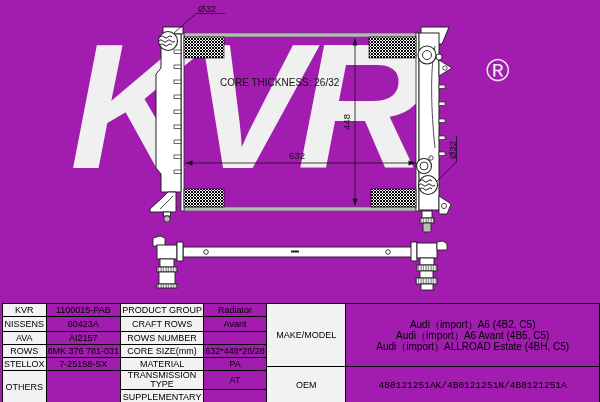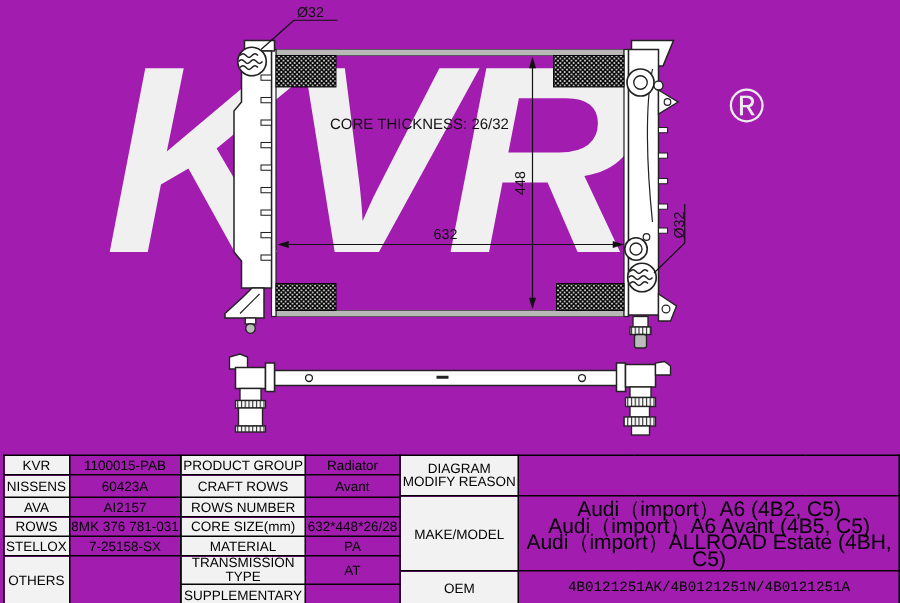--- a/index.html
+++ b/index.html
@@ -11,21 +11,21 @@
           font-family:"Liberation Sans",sans-serif;user-select:none;}
   svg.draw{position:absolute;left:0;top:0;}
   svg.draw text{font-family:"Liberation Sans",sans-serif;fill:#111;}
   .spec{position:absolute;left:2px;top:303px;display:flex;}
   table.t{border-collapse:collapse;table-layout:fixed;font-size:9px;color:#000;}
   table.t + table.t{margin-left:-1px;}
   .t td{border:1px solid #000;text-align:center;vertical-align:middle;padding:0 1px;
         overflow:hidden;white-space:nowrap;}
   .t td.lab{background:#f2f2f2;}
   .t td.wrap{white-space:normal;line-height:9px;}
-  .t td.mm{white-space:normal;font-size:14px;line-height:11px;}
+  .t td.mm{white-space:normal;font-size:10px;line-height:11px;}
   .t td.oemv{font-size:9.5px;font-family:Liberation Mono, monospace;}
 </style>
 </head>
 <body>
 
 <div class="page">
 
   <div class="watermark">KVR</div>
   <div class="wm-reg">®</div>
 
@@ -216,24 +216,20 @@
       </table>
 
     <table class="t">
       <colgroup>
           <col style="width:80px">
           <col style="width:78px">
           <col style="width:115px">
           <col style="width:63px">
         </colgroup>
       <tbody>
-      <tr style="height:25px">
-        <td class="lab wrap">DIAGRAM MODIFY REASON</td>
-        <td colspan="3"></td>
-      </tr>
       <tr style="height:36px">
         <td class="lab">MAKE/MODEL</td>
         <td colspan="3" class="mm">
           <div>Audi（import）A6 (4B2, C5)</div>
           <div>Audi（import）A6 Avant (4B5, C5)</div>
           <div>Audi（import）ALLROAD Estate (4BH, C5)</div>
         </td>
       </tr>
       <tr style="height:21px">
         <td class="lab">OEM</td>

